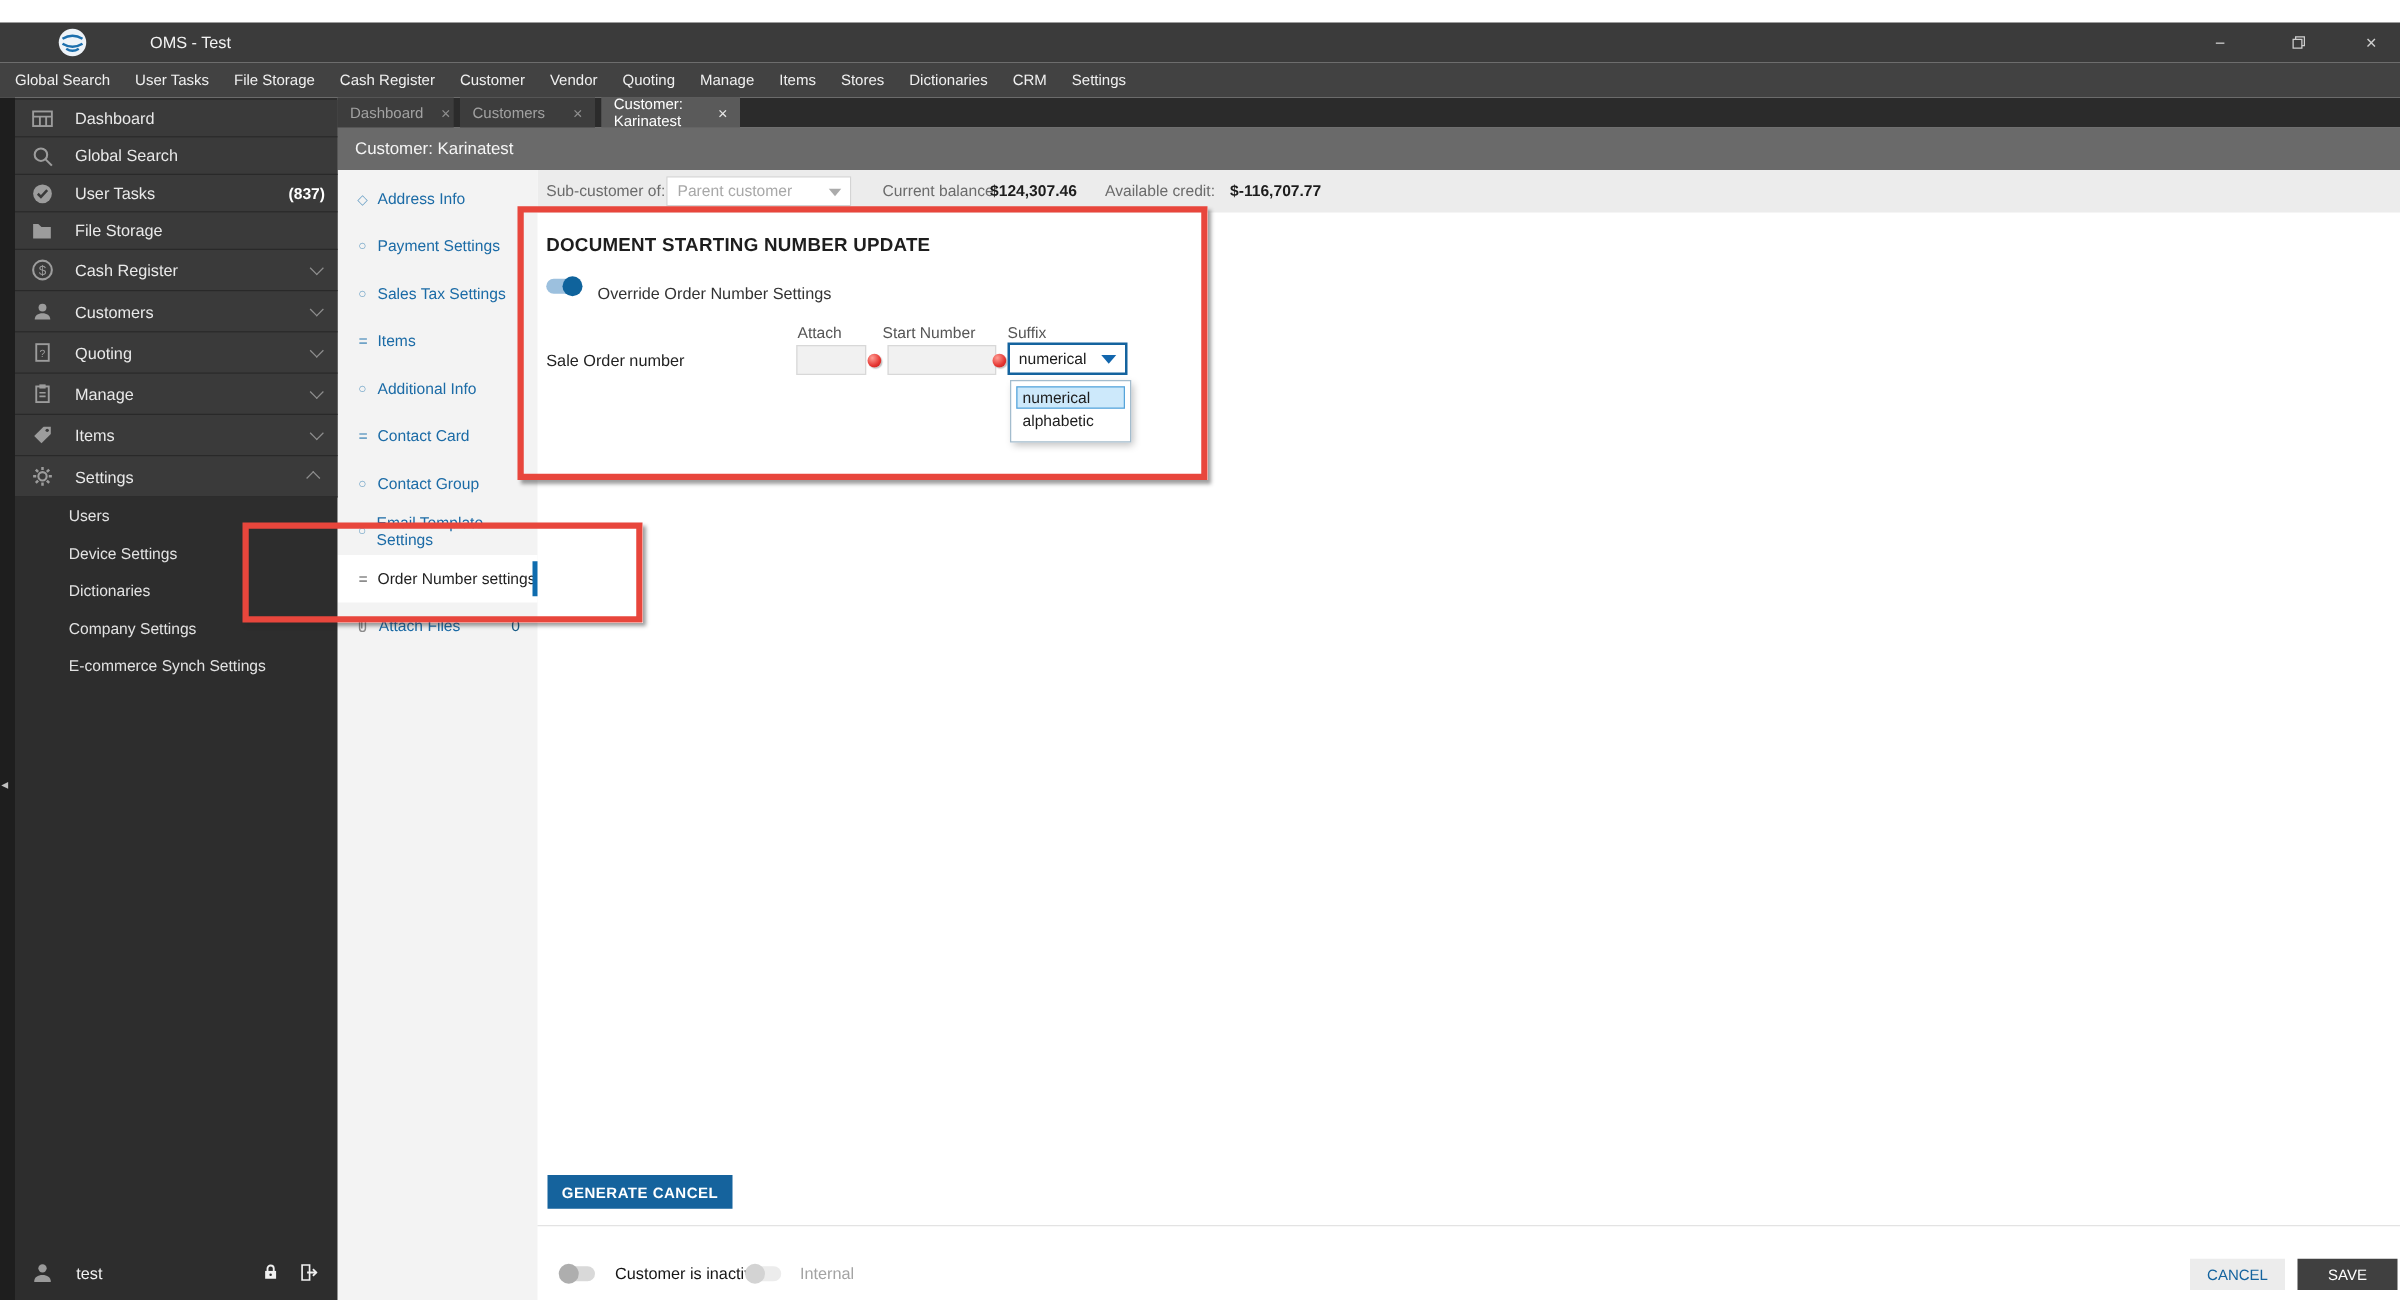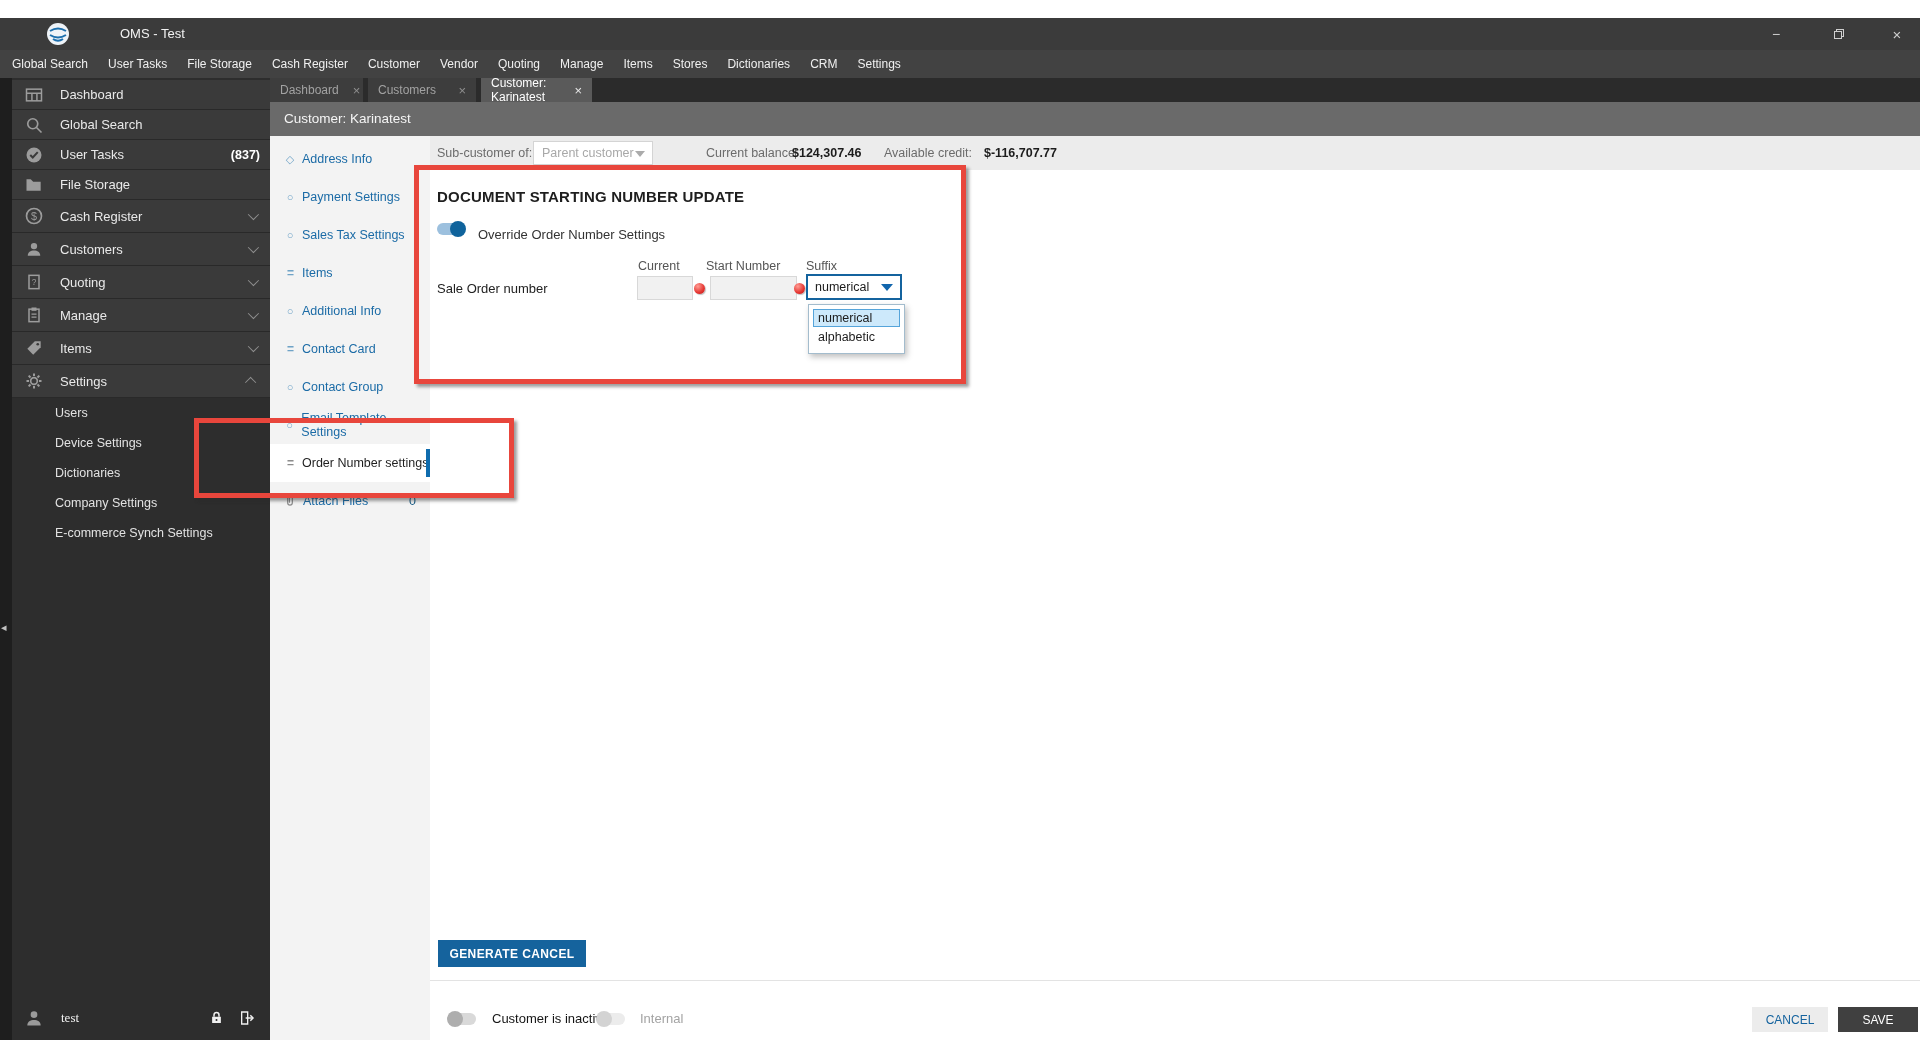--- a/index.html
+++ b/index.html
@@ -26,40 +26,40 @@
   .sb-row.h30 { height:30px; } .sb-row.h33 { height:33px; }
   .sb-ico { width:20px; height:20px; margin-left:12px; flex:0 0 20px; }
   .sb-label { margin-left:16px; font-size:13px; color:#e9e9e9; }
   .sb-badge { margin-left:auto; margin-right:10px; font-size:12.5px; font-weight:bold; color:#fff; }
   .chev { margin-left:auto; margin-right:14px; width:8px; height:8px; border-right:1.6px solid #8e8e8e; border-bottom:1.6px solid #8e8e8e; }
   .chev.down { transform:rotate(45deg) translateY(-2px); }
   .chev.up   { transform:rotate(-135deg) translateY(-2px); }
   .sb-sub { display:flex; align-items:center; height:30px; padding-left:43px; font-size:12.5px; color:#e2e2e2; }
   .collapse-arrow { position:absolute; left:1px; top:543px; color:#c0c0c0; font-size:11px; }
   .sb-user { position:absolute; left:12px; bottom:26px; right:0; height:28px; display:flex; align-items:center; }
-  .sb-user .uname { margin-left:17px; font-size:13px; color:#f0f0f0;font-family:Liberation Serif, serif; }
+  .sb-user .uname { margin-left:17px; font-size:13px; color:#f0f0f0; }
   .sb-user .uicos { margin-left:auto; margin-right:14px; display:flex; gap:14px; align-items:center; }
   .sb-version { position:absolute; left:52px; bottom:6px; font-size:11.5px; color:#e0e0e0; }
 
   
   .tabbar { position:absolute; left:270px; top:60px; right:0; height:24px; background:#2b2b2b; display:flex; gap:5px; z-index:14; }
   .tab { height:24px; display:flex; align-items:center; background:#3d3d3d; color:#a2a2a2; font-size:12px; padding:0 10px; }
   .tab .tx { margin-left:auto; padding-left:14px; color:#8f8f8f; font-size:13px; }
   .tab.active { background:#5a5a5a; color:#fff; }
   .tab.active .tx { color:#e8e8e8; }
   .tab.w93 { width:93px; } .tab.w108 { width:108px; } .tab.w111 { width:111px; }
 
   
   .inner-title { position:absolute; left:270px; top:84px; right:0; height:34px; background:#6a6a6a; z-index:13; }
   .inner-title .t { position:absolute; left:14px; line-height:34px; color:#f5f5f5; font-size:13.5px; }
 
   .header-row { position:absolute; left:430px; top:118px; right:0; height:34px; background:#ececec; z-index:5; }
   .header-row .lab { position:absolute; top:0; line-height:34px; font-size:12.5px; color:#6b6b6b; }
   .header-row .val { position:absolute; top:0; line-height:34px; font-size:12.5px; font-weight:bold; color:#1c1c1c; }
-  .parent-select { position:absolute; left:103px; top:5px; width:120px; height:24px; background:#fff; border:1px solid #d4d4d4; }
+  .parent-select { position:absolute; left:103px; top:5px; width:148px; height:24px; background:#fff; border:1px solid #d4d4d4; }
   .parent-select .pv { line-height:22px; padding-left:8px; font-size:12.5px; color:#a8a8a8; }
   .parent-select .car { position:absolute; right:7px; top:9px; width:0; height:0; border-left:5px solid transparent; border-right:5px solid transparent; border-top:6px solid #ababab; }
 
   
   .nav-col { position:absolute; left:270px; top:118px; width:160px; bottom:0; background:#f3f3f3; padding-top:4px; z-index:6; }
   .nav-row { position:relative; height:38px; display:flex; align-items:center; }
   .nav-ico { width:18px; margin-left:11px; text-align:center; font-size:11px; color:#6fa3c7; }
   .nav-ico.eq { font-weight:bold; color:#6fa3c7; font-size:12px; letter-spacing:-1px; }
   .nav-label { margin-left:3px; font-size:12.5px; color:#1b6ba6; }
   .nav-row.selected { background:#fff; }
@@ -348,21 +348,21 @@
   </div>
 
   <div class="content-bg"></div>
   <div class="sec-title">DOCUMENT STARTING NUMBER UPDATE</div>
 
   <div class="toggle on ovr-toggle">
       <span class="knob"></span>
     </div>
   <span class="ovr-label">Override Order Number Settings</span>
 
-  <span class="col-lab cl-prefix">Current</span>
+  <span class="col-lab cl-prefix">Attach</span>
   <span class="col-lab cl-start">Start Number</span>
   <span class="col-lab cl-suffix">Suffix</span>
 
   <span class="row-label">Sale Order number</span>
   <div class="inp inp-prefix" title=""></div>
   <span class="err-dot dot1"></span>
   <div class="inp inp-start" title=""></div>
   <span class="err-dot dot2"></span>
 
   <div class="suffix-select">

